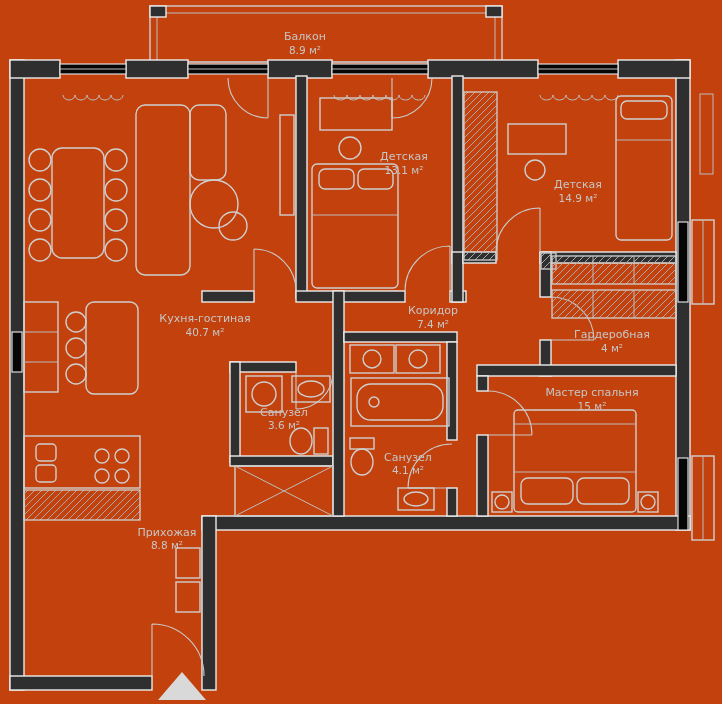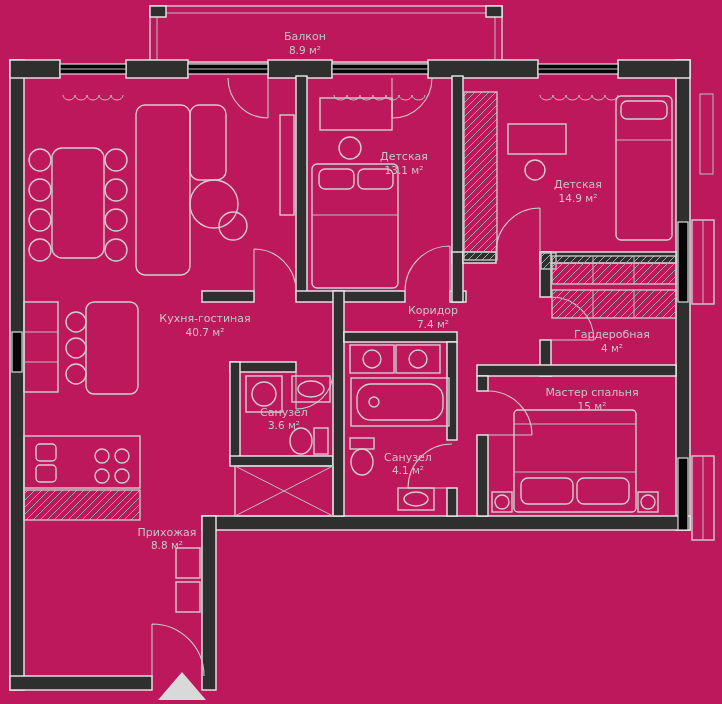--- a/index.html
+++ b/index.html
@@ -1,16 +1,16 @@
 <!DOCTYPE html>
 <html><head>
 <meta charset="utf-8">
 <style>
   html,body{margin:0;padding:0;background:#000;}
-  .stage{position:relative;width:722px;height:704px;background:#be185d;overflow:hidden;}
+  .stage{position:relative;width:722px;height:704px;background:#c2410c;overflow:hidden;}
   svg{display:block;}
   .wall{fill:#2f2f2f;stroke:#ececec;stroke-width:1.4;}
   .win{fill:#060606;stroke:#dddddd;stroke-width:1.2;}
   .thin{stroke:#cfcfcf;stroke-width:1.4;fill:none;}
   .thin2{stroke:#bdbdbd;stroke-width:1;fill:none;}
   .furn{stroke:#cfcfcf;stroke-width:1.4;fill:none;}
   .hatched{fill:url(#hatch);stroke:#cfcfcf;stroke-width:1.3;}
   .door{stroke:#c9c9c9;stroke-width:1.1;fill:none;}
   .label{font-family:"DejaVu Sans",sans-serif;font-size:11px;fill:#c6c6c6;text-anchor:middle;}
   .area{font-family:"DejaVu Sans",sans-serif;font-size:10.5px;fill:#c6c6c6;text-anchor:middle;}

